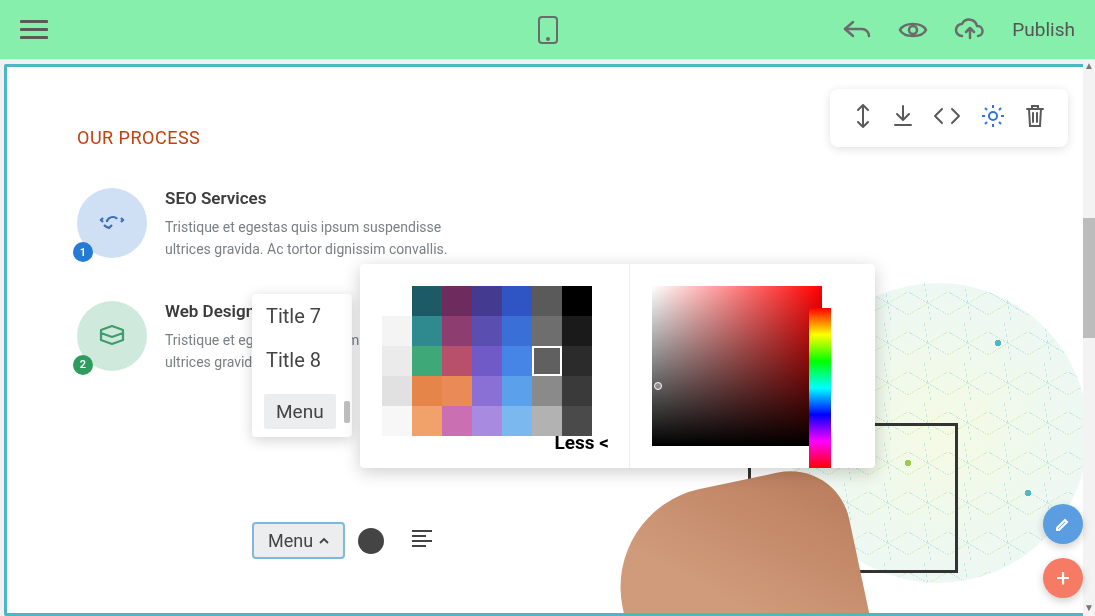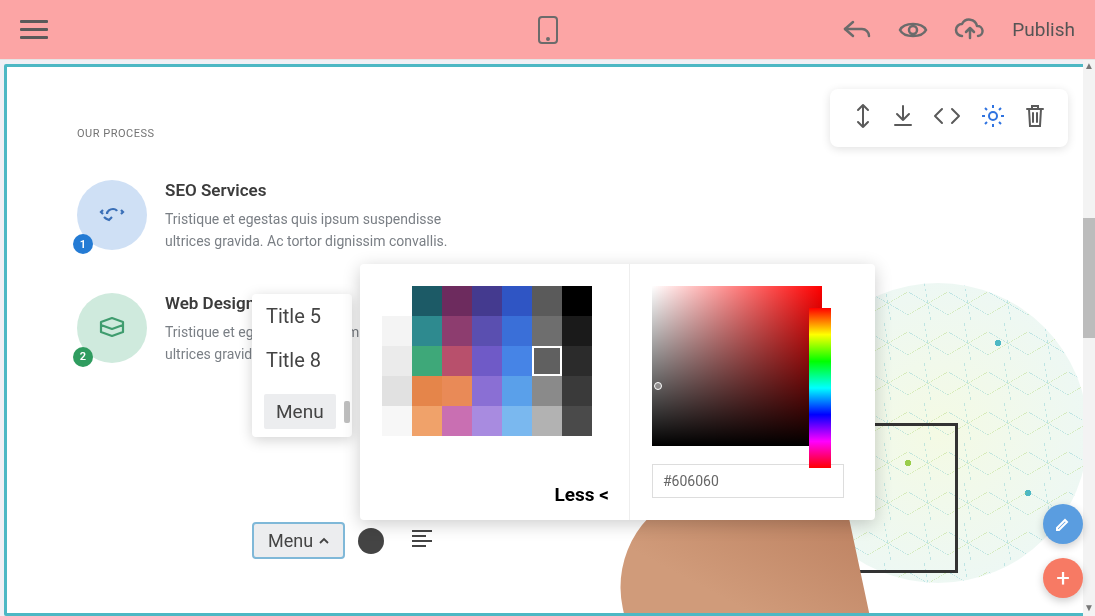--- a/index.html
+++ b/index.html
@@ -1,36 +1,36 @@
 <!DOCTYPE html>
 <html><head>
 <meta charset="utf-8">
 <style>
 * { margin:0; padding:0; box-sizing:border-box; font-family:-apple-system,BlinkMacSystemFont,"Segoe UI",Roboto,sans-serif; }
 body { background:#f0f0f5; width:1095px; height:616px; overflow:hidden; position:relative; }
 
 
-.topbar { background:#fca5a5; height:60px; border-bottom:1px solid #e5e5e5; display:flex; align-items:center; padding:0 20px; position:relative; }
+.topbar { background:#86efac; height:60px; border-bottom:1px solid #e5e5e5; display:flex; align-items:center; padding:0 20px; position:relative; }
 .hamburger { cursor:pointer; }
 .hamburger span { display:block; width:28px; height:3px; background:#5a5a5a; margin:5px 0; border-radius:1px; }
 .top-center { position:absolute; left:50%; transform:translateX(-50%); }
 .top-right { margin-left:auto; display:flex; align-items:center; gap:26px; }
 .icon-btn { cursor:pointer; color:#6b6b6b; display:flex; align-items:center; }
 .publish-btn { font-size:19px; color:#555; cursor:pointer; }
 
 
 .canvas-wrap { padding:4px; position:relative; }
 .canvas { background:#fff; border:3px solid #4db8c4; border-radius:2px; min-height:552px; position:relative; padding:60px 70px; overflow:hidden; }
 
 
 .section-toolbar { position:absolute; top:22px; right:20px; background:#fff; border-radius:8px; box-shadow:0 2px 10px rgba(0,0,0,.12); display:flex; gap:18px; padding:14px 22px; align-items:center; }
 .section-toolbar .st-icon { cursor:pointer; color:#5a5a5a; }
 .section-toolbar .st-icon.active { color:#2f73e0; }
 
-.eyebrow { color:#737373; font-size:11px; letter-spacing:.5px; margin-bottom:22px; }
+.eyebrow { color:#c2410c; font-size:18px; letter-spacing:.5px; margin-bottom:22px; }
 .headline { font-size:32px; color:#3b3b3b; font-weight:500; line-height:1.35; max-width:480px; }
 
 .process-item { display:flex; gap:18px; margin-top:40px; position:relative; }
 .pi-icon { width:70px; height:70px; border-radius:50%; display:flex; align-items:center; justify-content:center; position:relative; }
 .pi-blue { background:#cfe0f5; color:#3a6fb7; }
 .pi-green { background:#cfeadd; color:#3f9c6e; }
 .pi-badge { position:absolute; left:-4px; bottom:-4px; width:20px; height:20px; border-radius:50%; color:#fff; font-size:11px; display:flex; align-items:center; justify-content:center; font-weight:600; }
 .pb-blue { background:#247bd4; }
 .pb-green { background:#2f9c5f; }
 .pi-body h4 { font-size:17px; color:#3b3b3b; margin-bottom:8px; font-weight:600; }
@@ -192,21 +192,21 @@
       <div class="globe">
           <div class="net"></div>
         </div>
       <div class="tablet"></div>
       <div class="hand"></div>
     </div>
   </div>
 </div>
 
 <div class="dropdown-menu">
-  <div class="dd-item">Title 5</div>
+  <div class="dd-item">Title 7</div>
   <div class="dd-item">Title 8</div>
   <div class="dd-menu-row">
     <div class="dd-menu-btn">Menu</div>
     <svg width="22" height="22" viewBox="0 0 22 22" fill="none" stroke="#fff" style="background:#bfbfbf;padding:3px;border-radius:2px">
         <path d="M4 15l9-9 3 3-9 9H4v-3z" stroke-width="2"></path>
       </svg>
   </div>
 </div>
 
 <div class="fmt-menu-btn">
@@ -263,21 +263,20 @@
       </div>
     <div class="less-link">Less &lt;</div>
   </div>
   <div class="picker-pane">
     <div class="picker-wrap">
       <div class="sat-val">
           <div class="cursor"></div>
         </div>
       <div class="hue-bar"></div>
     </div>
-    <input class="hex-input" value="#606060" style="">
   </div>
 </div>
 
 <div class="vscroll">
   <div class="arrow" style="top:0">▲</div>
   <div class="thumb"></div>
   <div class="arrow" style="bottom:0">▼</div>
 </div>
 
 <div class="fab fab-edit">

